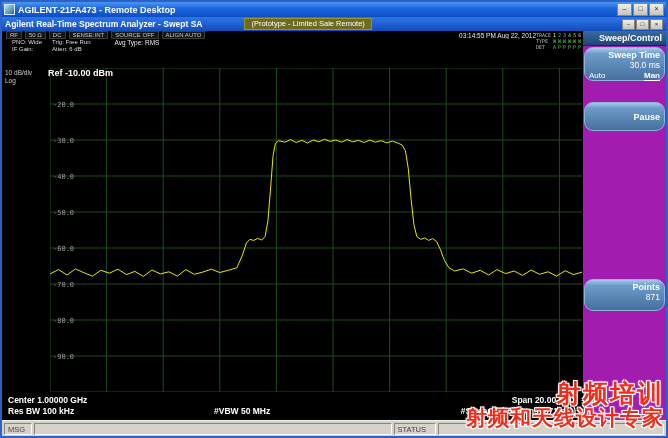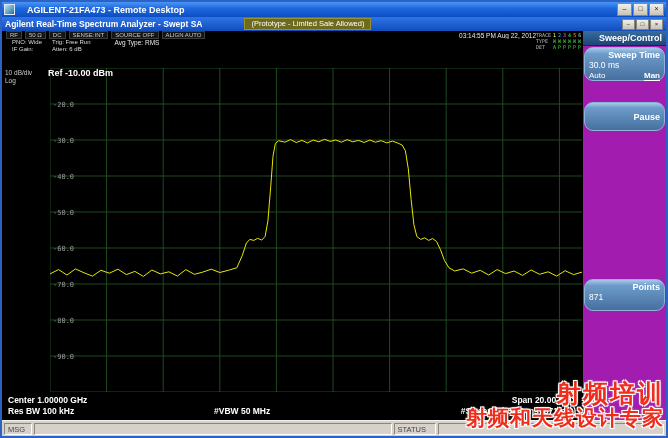--- a/index.html
+++ b/index.html
@@ -1,21 +1,21 @@
 <!DOCTYPE html>
 <html><head>
 <meta charset="utf-8">
 <style>
   html,body{margin:0;padding:0;background:#9a9a9a;font-family:"Liberation Sans",sans-serif;}
   .window{position:relative;width:664px;height:434px;border:2px solid #2b62c4;background:#000;overflow:hidden;}
 
   
   .titlebar{position:absolute;left:0;top:0;width:664px;height:15px;
     background:linear-gradient(180deg,#4a96f5 0%,#1d66dd 45%,#0c4ec2 100%);
-    display:flex;align-items:center;padding:0 2px;box-sizing:border-box;gap:9px;}
+    display:flex;align-items:center;padding:0 2px;box-sizing:border-box;}
   .tb-icon{width:9px;height:9px;background:linear-gradient(135deg,#aee,#369);border:1px solid #dfe9ff;margin-right:3px;flex:0 0 auto;}
   .tb-text{color:#fff;font-size:9px;font-weight:bold;flex:1;white-space:nowrap;overflow:hidden;}
   .tb-btns{display:flex;gap:1px;}
   .wbtn{width:13px;height:11px;background:linear-gradient(180deg,#f2f0ea,#c6c2b8);border:1px solid #8a867c;
     font-size:7px;line-height:10px;text-align:center;color:#222;}
   .wbtn.small{width:11px;height:9px;font-size:6px;line-height:8px;}
 
   .appbar{position:absolute;left:0;top:15px;width:664px;height:14px;
     background:linear-gradient(180deg,#2f75e8,#114dbb);
     display:flex;align-items:center;padding:0 3px;box-sizing:border-box;}
@@ -66,21 +66,21 @@
   .menu-title{position:absolute;top:0;left:0;right:0;height:15px;
     background:linear-gradient(180deg,#3a6ca0,#1d4576);color:#fff;font-size:9px;font-weight:bold;
     text-align:right;line-height:15px;padding-right:4px;box-sizing:border-box;border-bottom:1px solid #0e2a4e;}
   .softkey{position:absolute;left:1px;right:1px;
     background:linear-gradient(180deg,#a8c8ea 0%,#6d9cca 18%,#466f9e 100%);
     border:1px solid #8fb4d8;border-radius:9px;color:#fff;box-sizing:border-box;padding:2px 4px;cursor:default;}
   .sk-sweeptime{top:16px;height:34px;}
   .sk-pause{top:71px;height:29px;display:flex;align-items:center;justify-content:flex-end;}
   .sk-points{top:248px;height:32px;}
   .sk-label{font-size:9px;font-weight:bold;text-align:right;white-space:nowrap;}
-  .sk-value{font-size:8.5px;white-space:nowrap;}
+  .sk-value{font-size:8.5px;text-align:right;white-space:nowrap;}
   .sk-toggle{display:flex;justify-content:space-between;font-size:8px;margin-top:1px;}
   .sk-man{border-bottom:1px solid #fff;font-weight:bold;}
 
   
   .statusbar{position:absolute;left:0;top:418px;width:664px;height:16px;background:#d6d2ca;
     display:flex;align-items:center;gap:2px;padding:0 2px;box-sizing:border-box;border-top:1px solid #f4f2ee;}
   .sb-cell{height:12px;border:1px solid;border-color:#8a867c #fff #fff #8a867c;
     font-size:7.5px;line-height:11px;color:#444;padding:0 3px;box-sizing:border-box;}
   .sb-msg{width:28px;}
   .sb-msgbox{flex:1.6;}
@@ -104,21 +104,21 @@
     <span class="tb-text">AGILENT-21FA473 - Remote Desktop</span>
     <span class="tb-btns">
       <span class="wbtn">–</span>
       <span class="wbtn">□</span>
       <span class="wbtn">×</span>
     </span>
   </div>
 
   <div class="appbar">
     <span class="ab-text">Agilent Real-Time Spectrum Analyzer - Swept SA</span>
-    <span class="ab-banner">(Prototype - Limited Sale Allowed)</span>
+    <span class="ab-banner">(Prototype - Limited Sale Remote)</span>
     <span class="ab-btns">
       <span class="wbtn small">–</span>
       <span class="wbtn small">□</span>
       <span class="wbtn small">×</span>
     </span>
   </div>
 
   <div class="toolbar">
     <span class="tseg">RF</span>
     <span class="tseg">50 Ω</span>

